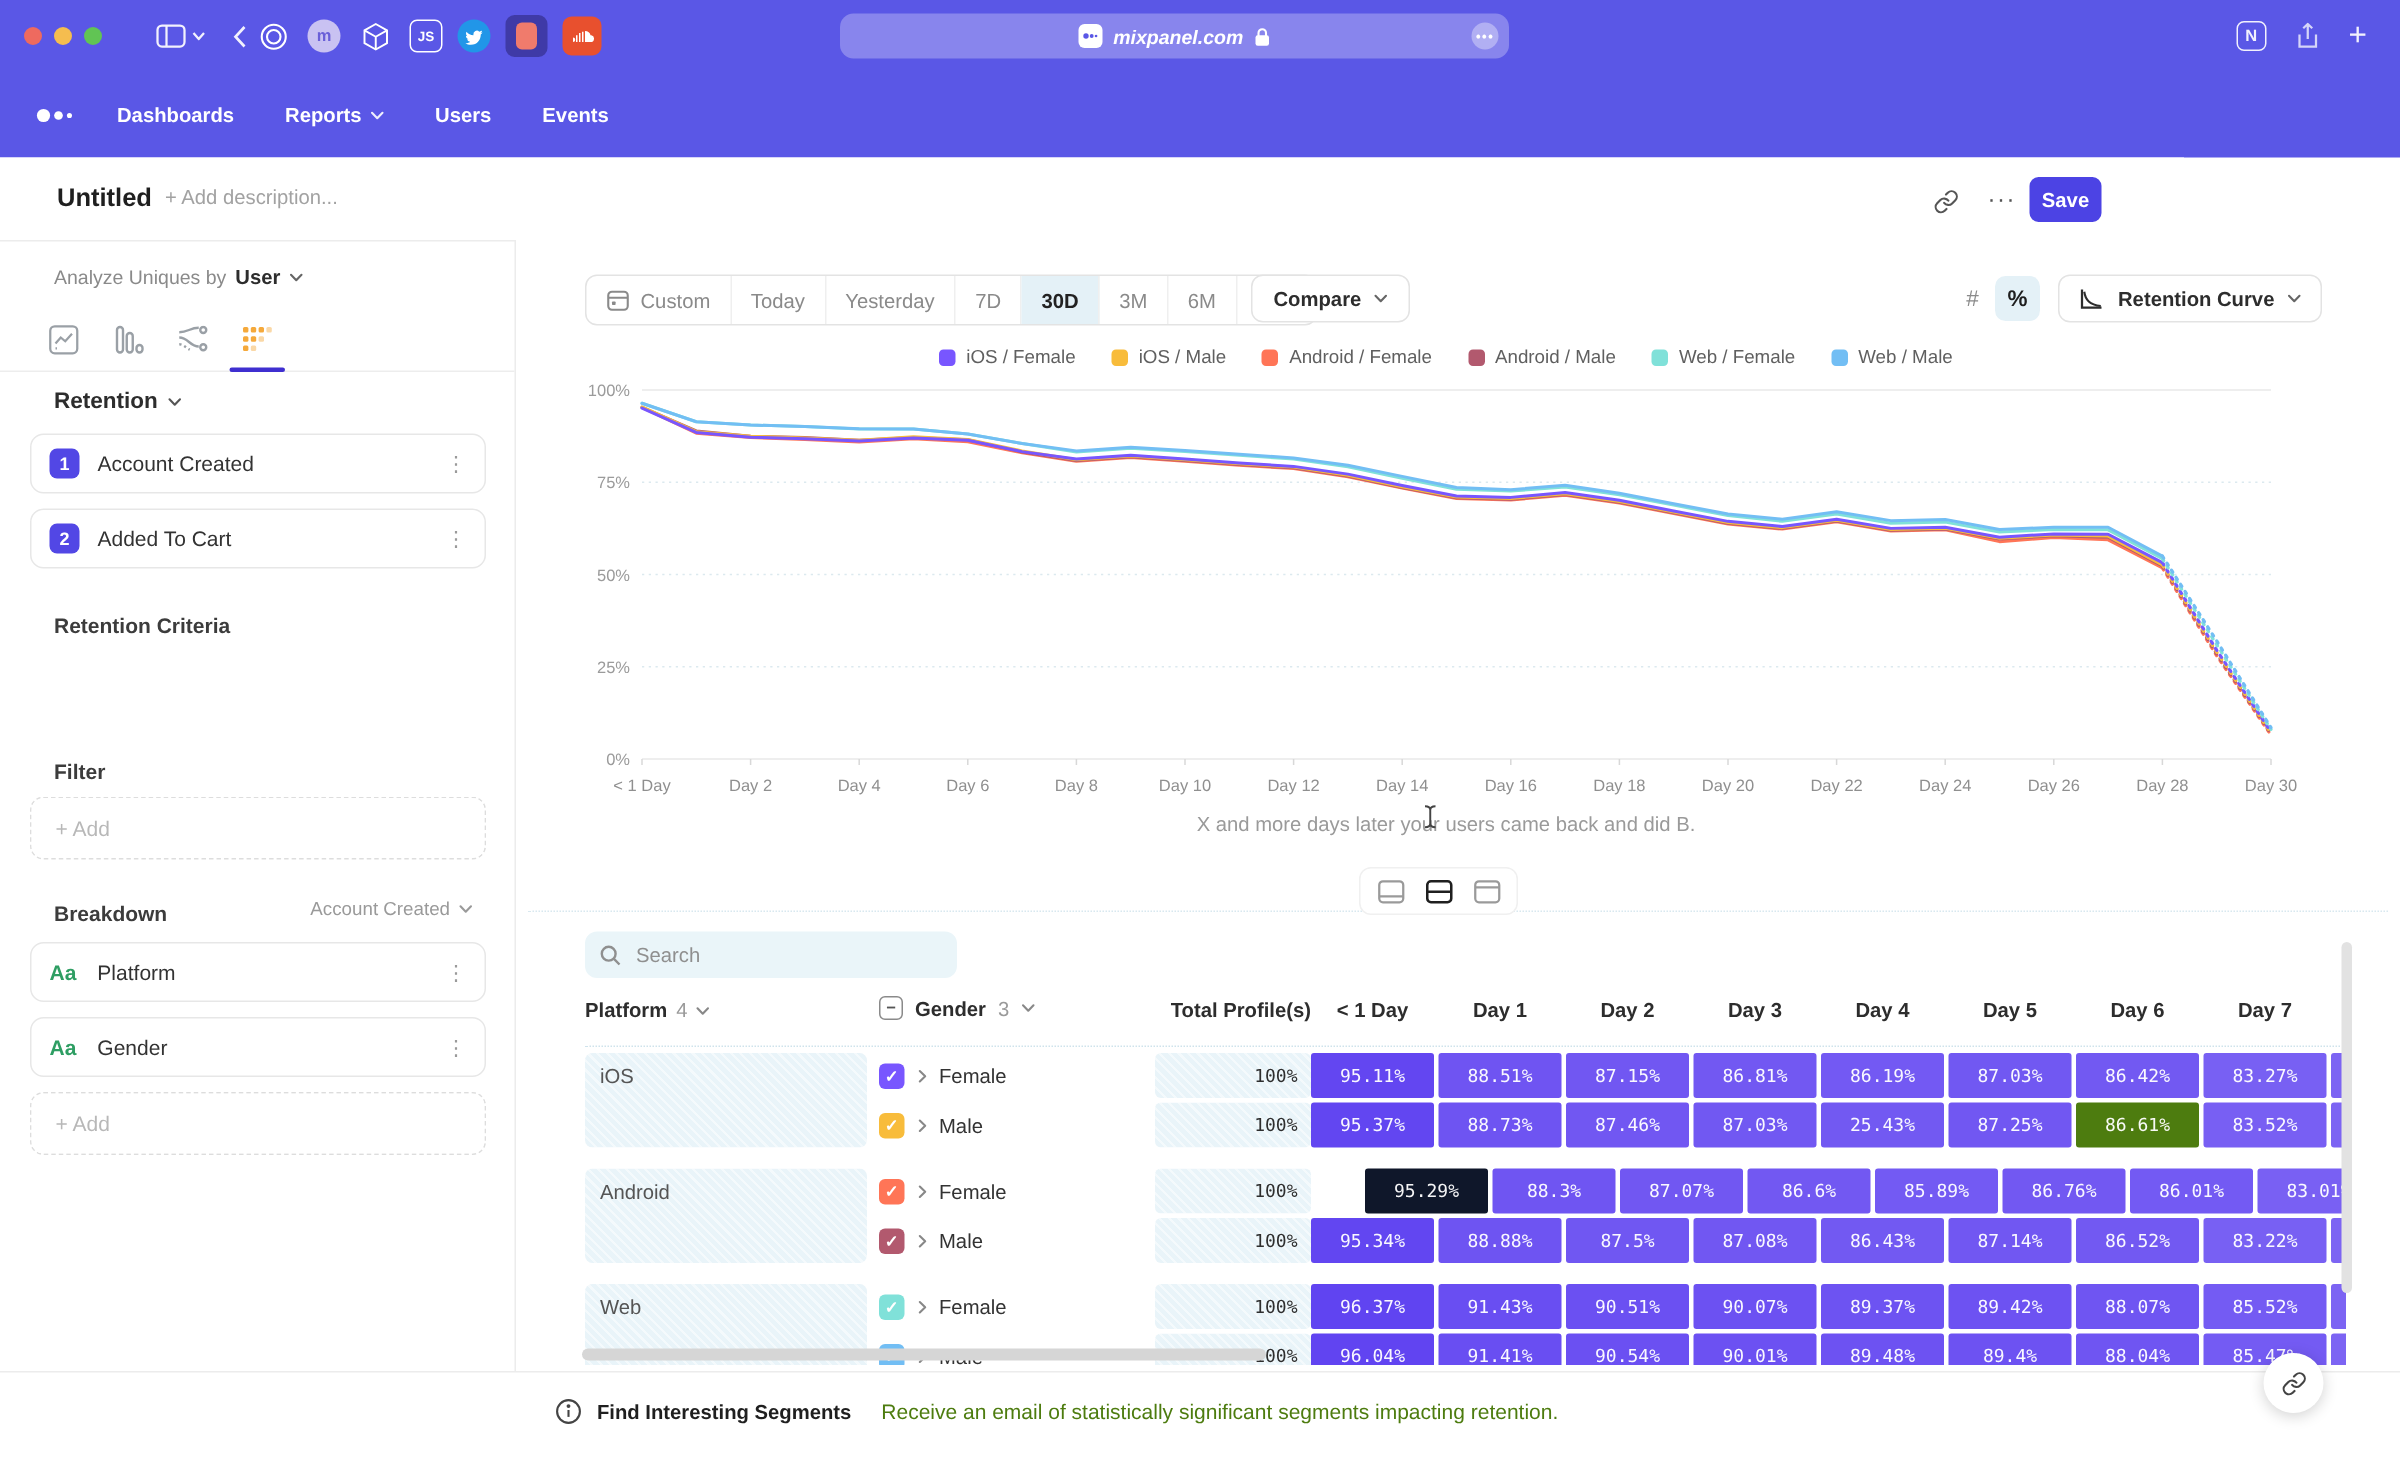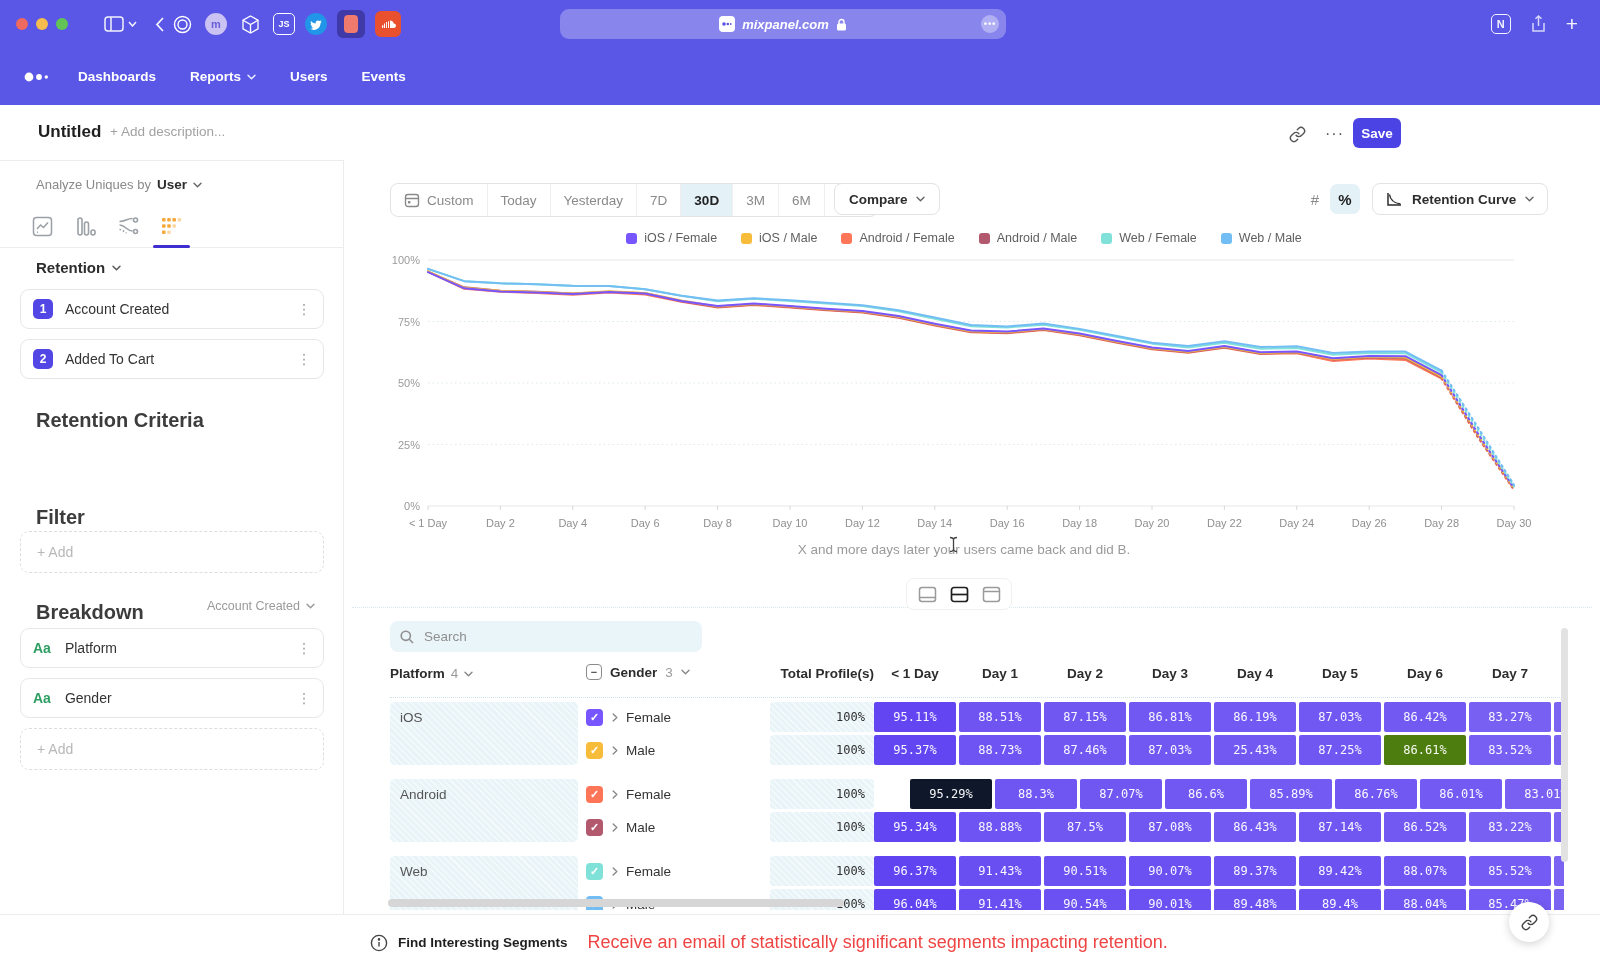--- a/index.html
+++ b/index.html
@@ -39,21 +39,21 @@
            font-size:13.5px;font-weight:600;display:flex;align-items:center;justify-content:center;}
 
   
   .sidebar{position:absolute;left:0;top:160px;width:344px;height:971px;background:#fff;border-top:1px solid #ececec;border-right:1px solid #ececec;box-sizing:border-box;}
   .an-row{position:absolute;left:36px;top:16px;font-size:13px;color:#8a8a8a;display:flex;align-items:center;gap:6px;}
   .an-row b{color:#2d2d2d;font-weight:700;font-size:13.5px;}
   .tabrow{position:absolute;left:0;top:44px;width:343px;height:42px;border-bottom:1px solid #ededed;display:flex;align-items:center;}
   .tabic{width:43px;display:flex;align-items:center;justify-content:center;color:#9aa0a6;position:relative;height:42px;}
   .tabic.sel:after{content:"";position:absolute;left:3px;right:3px;bottom:-1px;height:3px;background:#3F2FD0;border-radius:2px;}
   .sb-h{font-size:15px;font-weight:700;color:#2d2d2d;display:flex;align-items:center;gap:7px;}
-  .sb-h2{font-size:20px;font-weight:700;color:#3c3c3c;}
+  .sb-h2{font-size:14px;font-weight:700;color:#3c3c3c;}
   .card{position:absolute;left:20px;width:304px;height:40px;border:1px solid #e7e7e7;border-radius:9px;background:#fff;
         display:flex;align-items:center;box-sizing:border-box;padding:0 12px;}
   .badge{width:20px;height:20px;border-radius:5px;background:#5247E5;color:#fff;font-size:12px;font-weight:700;
          display:flex;align-items:center;justify-content:center;margin-right:12px;}
   .cardlbl{font-size:14px;color:#333;flex:1;}
   .kebab{color:#9a9a9a;font-size:14px;letter-spacing:0;width:14px;text-align:center;}
   .dashed{position:absolute;left:20px;width:304px;height:42px;border:1.5px dashed #ddd;border-radius:9px;box-sizing:border-box;
           display:flex;align-items:center;padding:0 16px;color:#b8b8b8;font-size:14px;}
   .aa{color:#2E9E63;font-weight:700;font-size:14px;margin-right:14px;}
   .sb-foot{position:absolute;left:0;bottom:0;width:343px;height:61px;border-top:1px solid #ececec;display:flex;align-items:center;box-sizing:border-box;padding:0 20px;}
@@ -80,21 +80,21 @@
   .caption{position:absolute;left:344px;top:542px;width:1240px;text-align:center;font-size:13.5px;color:#9a9a9a;}
   .cursor{position:absolute;left:948px;top:536px;}
 
   .mdivider{position:absolute;left:352px;top:607px;width:1240px;border-top:1.5px dotted #d8e8ef;}
   .vtoggles{position:absolute;left:906px;top:578px;height:30px;background:#fff;border:1px solid #f0f0f0;border-radius:8px;
             display:flex;align-items:center;gap:4px;padding:0 6px;}
   .vt{width:28px;height:24px;display:flex;align-items:center;justify-content:center;border-radius:5px;color:#9a9a9a;}
   .vt.sel{color:#1f1f1f;}
 
   
-  .searchbox{position:absolute;left:390px;top:621px;width:312px;height:31px;border-radius:8px;background:#EAF5F9;
+  .searchbox{position:absolute;left:390px;top:621px;width:248px;height:31px;border-radius:8px;background:#EAF5F9;
              display:flex;align-items:center;padding:0 10px;box-sizing:border-box;gap:8px;}
   .searchbox input{border:none;background:transparent;outline:none;font-size:13.5px;color:#333;width:220px;font-family:inherit;}
   .searchbox input::placeholder{color:#8f8f8f;}
   .thead{position:absolute;left:390px;top:660px;width:1170px;height:32px;}
   .thead .hplat{position:absolute;left:0;top:6px;font-size:13.5px;font-weight:700;color:#2d2d2d;display:flex;gap:6px;align-items:center;}
   .cnt{color:#9a9a9a;font-weight:400;}
   .hgender{position:absolute;left:196px;top:4px;display:flex;align-items:center;gap:8px;font-size:13.5px;font-weight:700;color:#2d2d2d;}
   .htotal{position:absolute;left:380px;top:6px;width:104px;text-align:right;font-size:13.5px;font-weight:700;color:#2d2d2d;}
   .hdays{position:absolute;left:484px;top:6px;display:flex;}
   .hday{width:82px;margin-right:3px;text-align:center;font-size:13.5px;font-weight:700;color:#2d2d2d;}
@@ -113,21 +113,21 @@
   .vcell{width:82px;margin-right:3px;height:30px;border-radius:2px;display:flex;align-items:center;justify-content:center;
          color:rgba(255,255,255,0.96);font-family:"DejaVu Sans Mono",monospace;font-size:12px;}
   .sliver{width:10px;height:30px;border-radius:2px 0 0 2px;}
   .hsb{position:absolute;left:388px;top:899px;width:456px;height:8px;border-radius:4px;background:#d6d6d6;}
   .vsb{position:absolute;left:1561px;top:628px;width:7px;height:234px;border-radius:4px;background:#e2e2e2;}
 
   
   .footer{position:absolute;left:0;top:914px;width:1600px;height:62px;background:#fff;border-top:1px solid #ececec;box-sizing:border-box;}
   .finfo{position:absolute;left:370px;top:17px;display:flex;align-items:center;gap:10px;}
   .ftitle{font-size:13.5px;font-weight:700;color:#1f1f1f;}
-  .fdesc{font-size:18px;color:#ef4444;margin-left:10px;}
+  .fdesc{font-size:14px;color:#4d7c0f;margin-left:10px;}
   .fab{position:absolute;left:1509px;top:902px;width:40px;height:40px;border-radius:50%;background:#fff;
        box-shadow:0 2px 10px rgba(0,0,0,0.18);display:flex;align-items:center;justify-content:center;color:#444;}
 </style>
 </head>
 <body>
 
 <div class="chrome">
   <div style="display:flex;align-items:center;margin-left:16px;">
     <span class="tl" style="background:#EE6A5F;"></span>
     <span class="tl" style="background:#F5BD4F;"></span>

